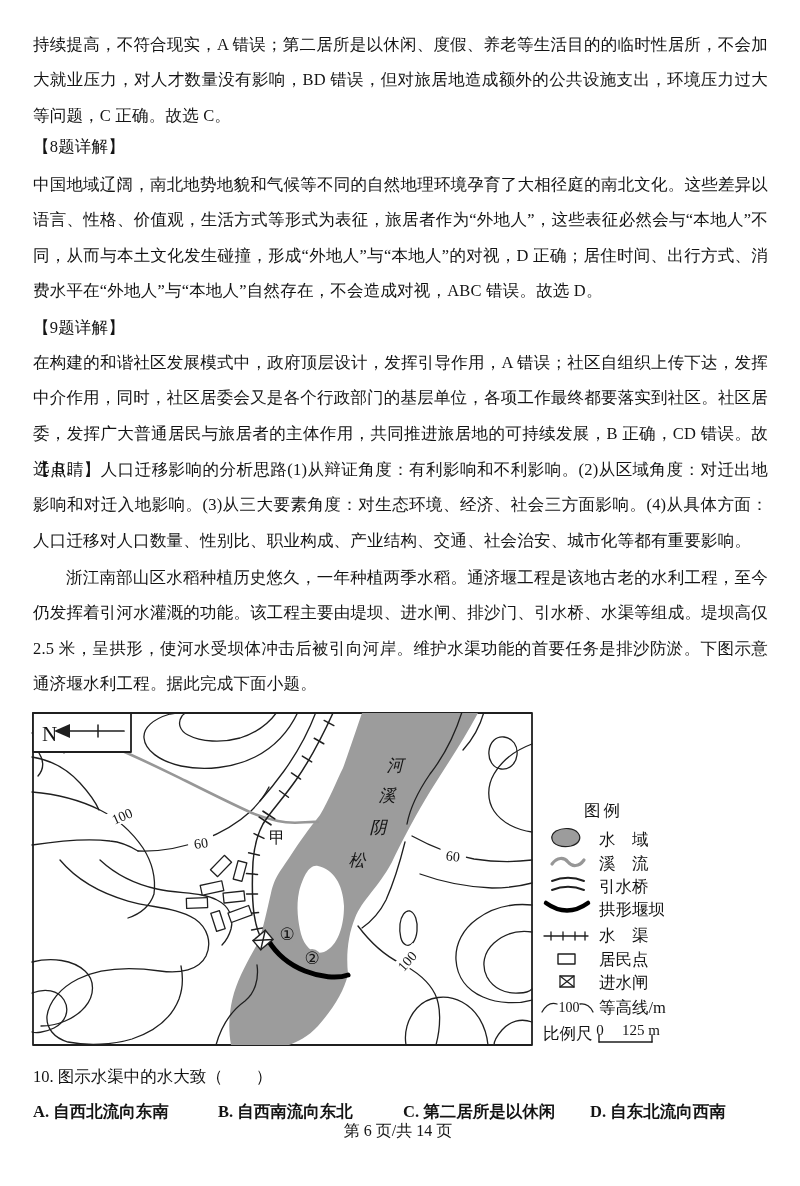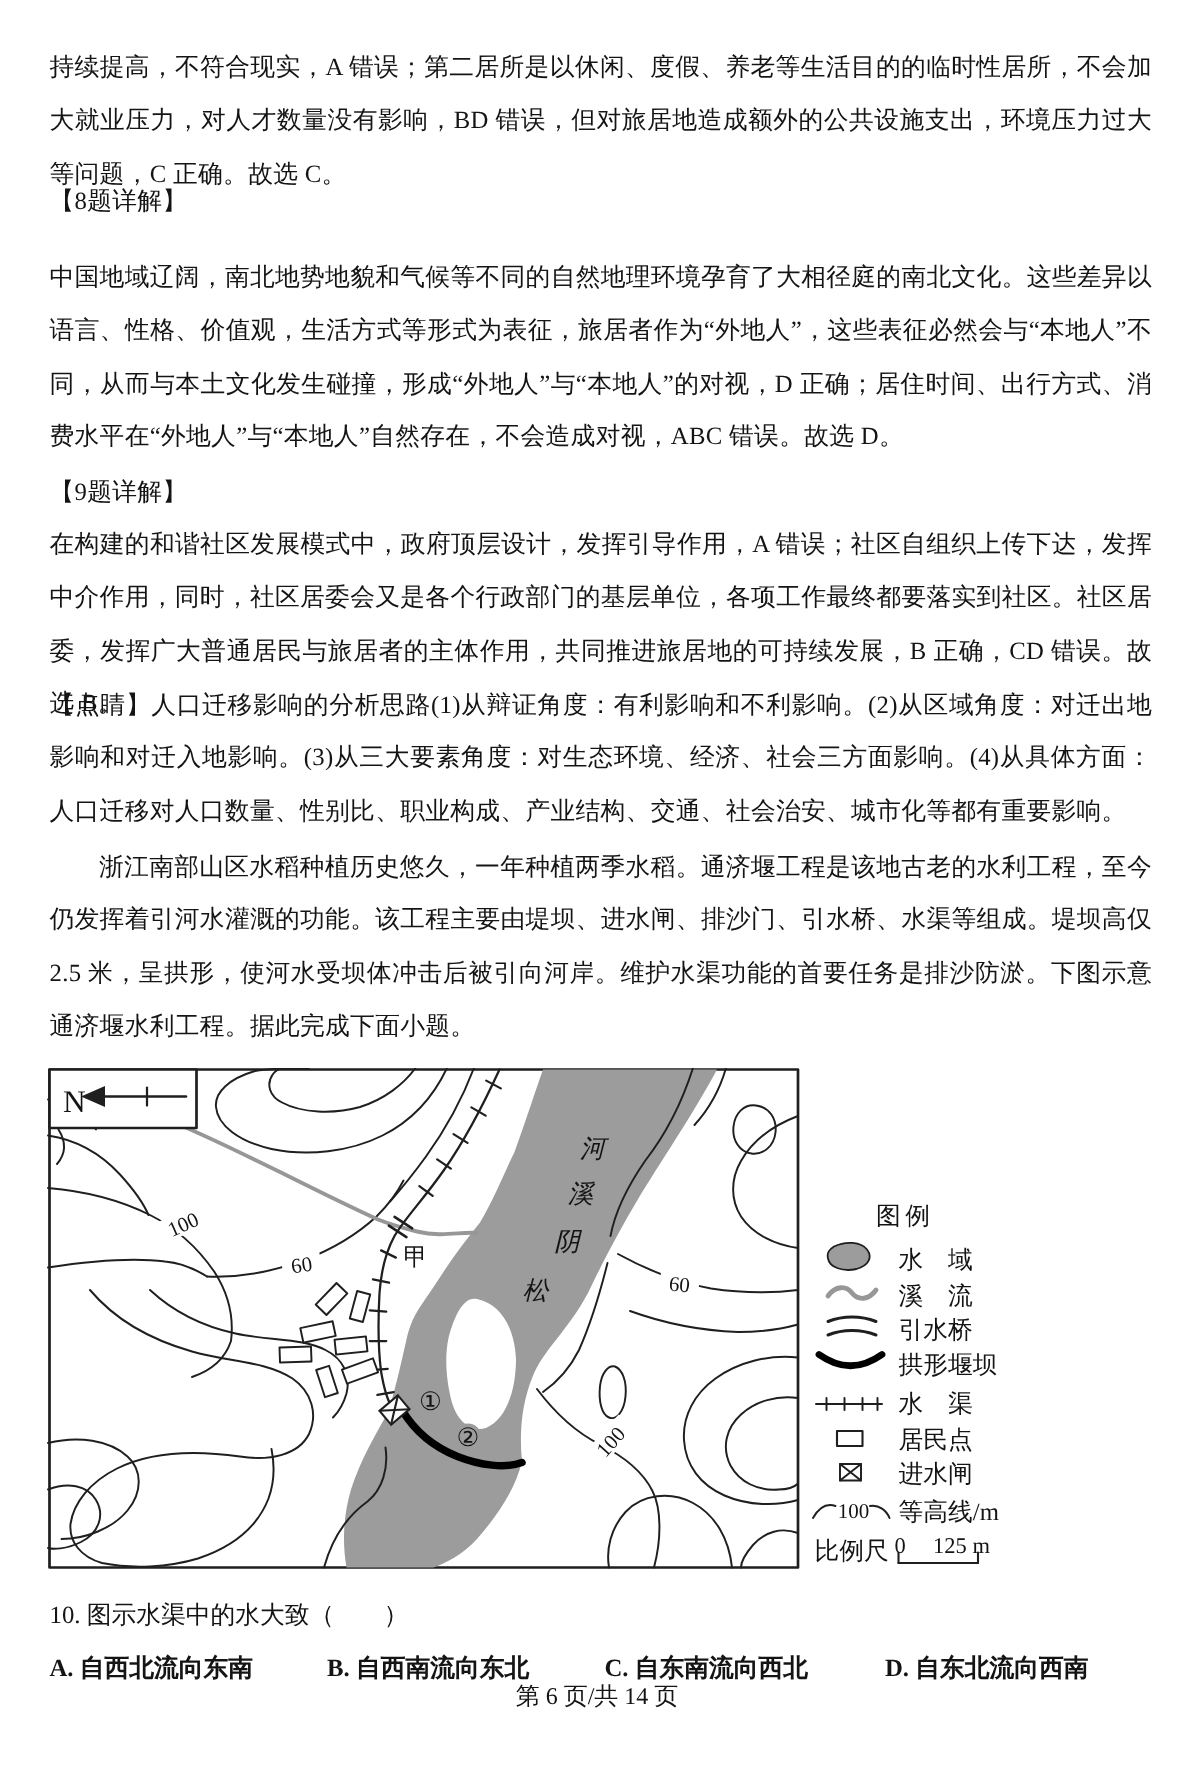--- a/index.html
+++ b/index.html
@@ -29,21 +29,21 @@
   svg text {
     font-family:"Liberation Serif","DejaVu Serif",serif;
     fill:#141414;
   }
   .marker { font-family:"DejaVu Sans",sans-serif; font-size:17px; }
 </style>
 </head>
 <body>
 
 <div class="para" style="top:27px">持续提高，不符合现实，A 错误；第二居所是以休闲、度假、养老等生活目的的临时性居所，不会加大就业压力，对人才数量没有影响，BD 错误，但对旅居地造成额外的公共设施支出，环境压力过大等问题，C 正确。故选 C。</div>
-<div class="para" style="top:116px">【8题详解】</div>
+<div class="para" style="top:129px">【8题详解】</div>
 <div class="para" style="top:167px">中国地域辽阔，南北地势地貌和气候等不同的自然地理环境孕育了大相径庭的南北文化。这些差异以语言、性格、价值观，生活方式等形式为表征，旅居者作为“外地人”，这些表征必然会与“本地人”不同，从而与本土文化发生碰撞，形成“外地人”与“本地人”的对视，D 正确；居住时间、出行方式、消费水平在“外地人”与“本地人”自然存在，不会造成对视，ABC 错误。故选 D。</div>
 <div class="para" style="top:310px">【9题详解】</div>
 <div class="para" style="top:345px">在构建的和谐社区发展模式中，政府顶层设计，发挥引导作用，A 错误；社区自组织上传下达，发挥中介作用，同时，社区居委会又是各个行政部门的基层单位，各项工作最终都要落实到社区。社区居委，发挥广大普通居民与旅居者的主体作用，共同推进旅居地的可持续发展，B 正确，CD 错误。故选 B。</div>
 <div class="para" style="top:452px">【点睛】人口迁移影响的分析思路(1)从辩证角度：有利影响和不利影响。(2)从区域角度：对迁出地影响和对迁入地影响。(3)从三大要素角度：对生态环境、经济、社会三方面影响。(4)从具体方面：人口迁移对人口数量、性别比、职业构成、产业结构、交通、社会治安、城市化等都有重要影响。</div>
 <div class="para kai" style="top:560px">浙江南部山区水稻种植历史悠久，一年种植两季水稻。通济堰工程是该地古老的水利工程，至今仍发挥着引河水灌溉的功能。该工程主要由堤坝、进水闸、排沙门、引水桥、水渠等组成。堤坝高仅 2.5 米，呈拱形，使河水受坝体冲击后被引向河岸。维护水渠功能的首要任务是排沙防淤。下图示意通济堰水利工程。据此完成下面小题。</div>
 
 <svg style="position:absolute; left:0; top:712px;" width="800" height="334" viewBox="0 712 800 334" fill="none" stroke-linecap="round" stroke-linejoin="round">
 
   <rect x="33" y="713" width="499" height="332" fill="#ffffff" stroke="#1f1f1f" stroke-width="1.8"></rect>
 
@@ -226,17 +226,17 @@
         <line x1="652" y1="1035" x2="652" y2="1042"></line>
       </g>
     </g>
   </g>
 </svg>
 
 <div class="qline" style="top:1066px">10. 图示水渠中的水大致（　　）</div>
 <div>
   <span class="opt" style="left:33px;  top:1101px">A. 自西北流向东南</span>
   <span class="opt" style="left:218px; top:1101px">B. 自西南流向东北</span>
-  <span class="opt" style="left:403px; top:1101px">C. 自东南流向西北</span>
+  <span class="opt" style="left:403px; top:1101px">C. 第二居所是以休闲</span>
   <span class="opt" style="left:590px; top:1101px">D. 自东北流向西南</span>
 </div>
 
 <div class="footer">第 6 页/共 14 页</div>
 
 </body></html>

